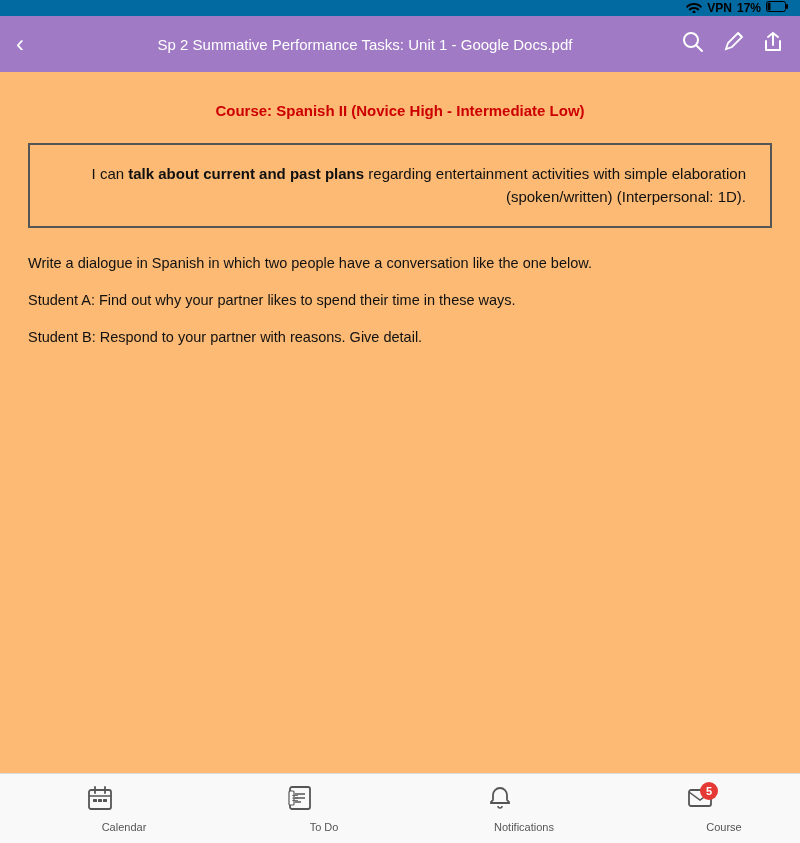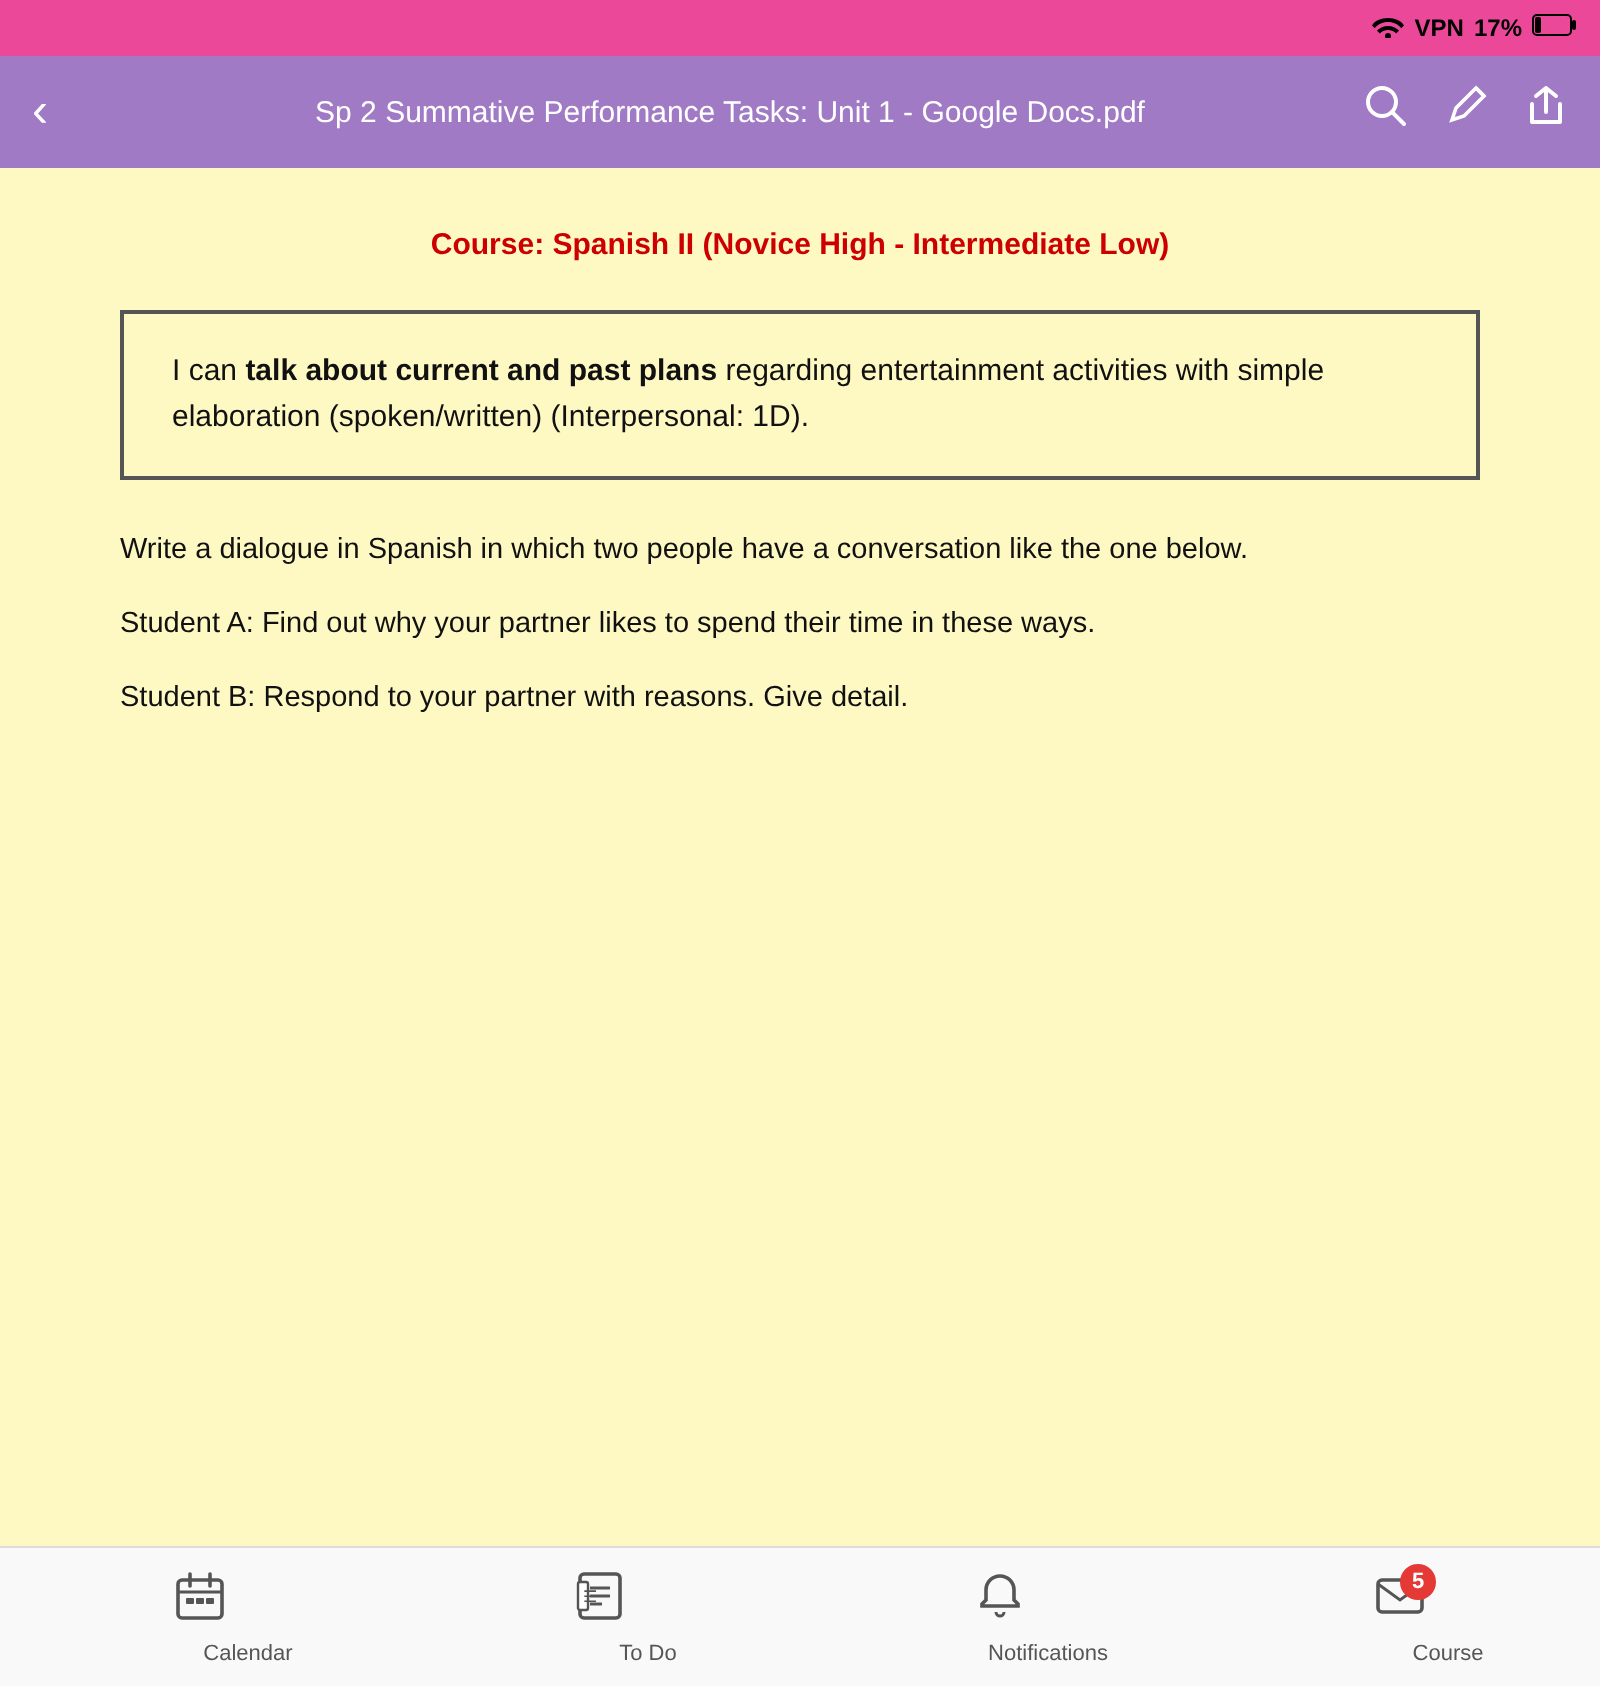--- a/index.html
+++ b/index.html
@@ -8,29 +8,29 @@
       height: 843px;
       font-family: -apple-system, 'Helvetica Neue', Arial, sans-serif;
       background: #fff;
       overflow: hidden;
       display: flex;
       flex-direction: column;
     }
 
     
     .status-bar {
-      background: #ec4899;
+      background: #0369a1;
       display: flex;
       justify-content: flex-end;
       align-items: center;
       padding: 4px 12px;
       font-size: 12px;
       font-weight: 600;
       color: #000;
-      height: 28px;
+      height: 16px;
       gap: 6px;
     }
     .status-bar-icons {
       display: flex;
       align-items: center;
       gap: 5px;
     }
 
     
     .nav-bar {
@@ -63,23 +63,23 @@
     }
     .nav-icon {
       color: #fff;
       font-size: 20px;
       cursor: pointer;
     }
 
     
     .doc-content {
       flex: 1;
-      background: #fef9c3;
+      background: #fdba74;
       overflow-y: auto;
-      padding: 30px 60px;
+      padding: 30px 28px;
     }
 
     .doc-header {
       text-align: center;
       margin-bottom: 24px;
     }
     .doc-header-line1 {
       color: #cc0000;
       font-size: 15px;
       font-weight: 700;
@@ -87,21 +87,21 @@
     .doc-header-line2 {
       color: #cc0000;
       font-size: 15px;
       font-weight: 700;
     }
 
     .can-do-box {
       border: 2px solid #555;
       padding: 18px 24px;
       margin-bottom: 24px;
-      text-align: left;
+      text-align: right;
       font-size: 15px;
       color: #111;
       line-height: 1.5;
     }
     .can-do-box strong {
       font-weight: 700;
     }
 
     .body-text {
       font-size: 14.5px;

